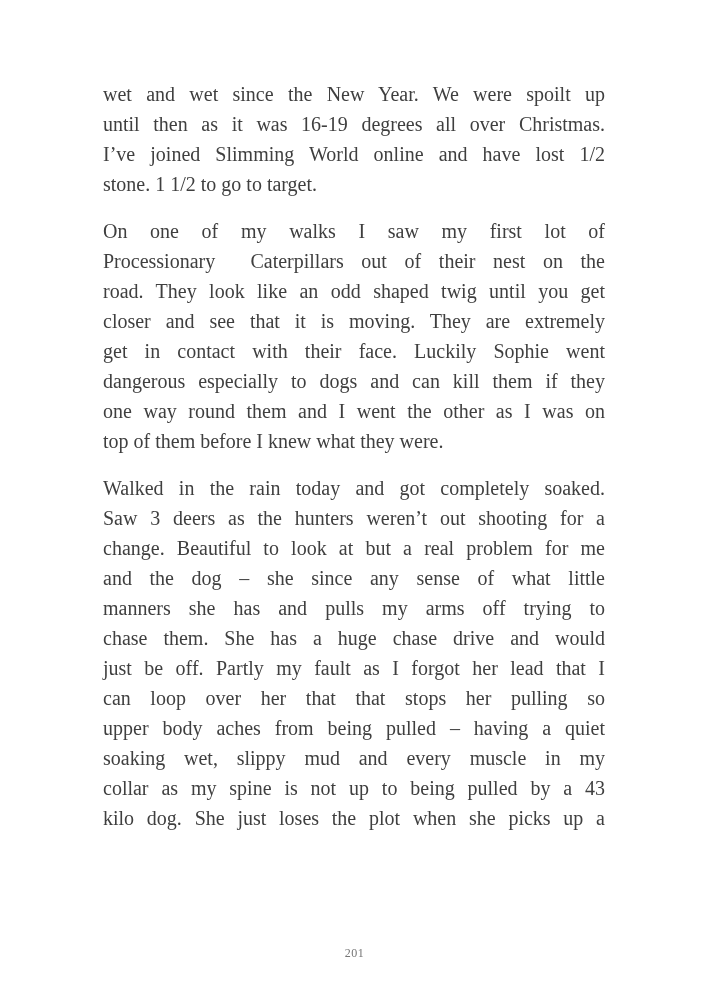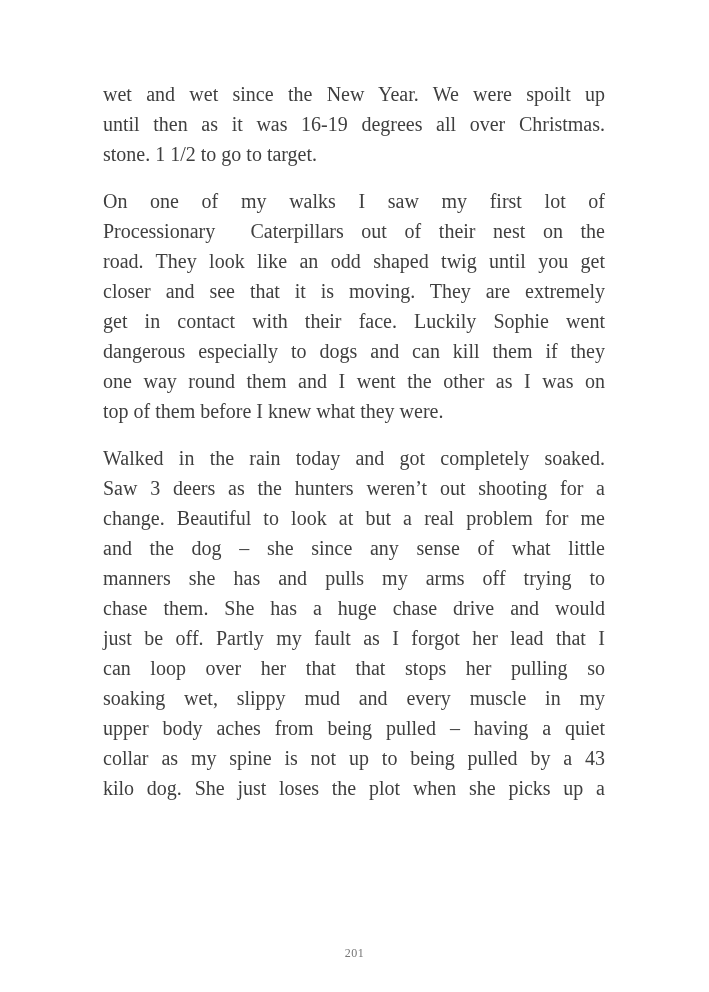--- a/index.html
+++ b/index.html
@@ -48,20 +48,21 @@
   }
 </style>
 </head>
 <body>
 
 <div class="page" style="--bg-color: #ffffff; --text-color: #3f3f3f; --page-number-color: #757575;">
   <div class="text-block" id="text-block">
       <div class="paragraph">
         <div class="text-line">wet and wet since the New Year. We were spoilt up</div>
         <div class="text-line">until then as it was 16-19 degrees all over Christmas.</div>
+        <div class="text-line">I’ve joined Slimming World online and have lost 1/2</div>
         <div class="text-line last">stone. 1 1/2 to go to target.</div>
       </div>
       <div class="paragraph">
         <div class="text-line">On one of my walks I saw my first lot of</div>
         <div class="text-line">Processionary&nbsp; Caterpillars out of their nest on the</div>
         <div class="text-line">road. They look like an odd shaped twig until you get</div>
         <div class="text-line">closer and see that it is moving. They are extremely</div>
         <div class="text-line">get in contact with their face. Luckily Sophie went</div>
         <div class="text-line">dangerous especially to dogs and can kill them if they</div>
         <div class="text-line">one way round them and I went the other as I was on</div>
@@ -69,20 +70,20 @@
       </div>
       <div class="paragraph">
         <div class="text-line">Walked in the rain today and got completely soaked.</div>
         <div class="text-line">Saw 3 deers as the hunters weren’t out shooting for a</div>
         <div class="text-line">change. Beautiful to look at but a real problem for me</div>
         <div class="text-line">and the dog – she since any sense of what little</div>
         <div class="text-line">manners she has and pulls my arms off trying to</div>
         <div class="text-line">chase them. She has a huge chase drive and would</div>
         <div class="text-line">just be off. Partly my fault as I forgot her lead that I</div>
         <div class="text-line">can loop over her that that stops her pulling so</div>
+        <div class="text-line">upper body aches from being pulled – having a quiet</div>
         <div class="text-line">soaking wet, slippy mud and every muscle in my</div>
-        <div class="text-line">upper body aches from being pulled – having a quiet</div>
         <div class="text-line">collar as my spine is not up to being pulled by a 43</div>
         <div class="text-line">kilo dog. She just loses the plot when she picks up a</div>
       </div>
     </div>
   <div class="page-number">201</div>
 </div>
 
 </body></html>

